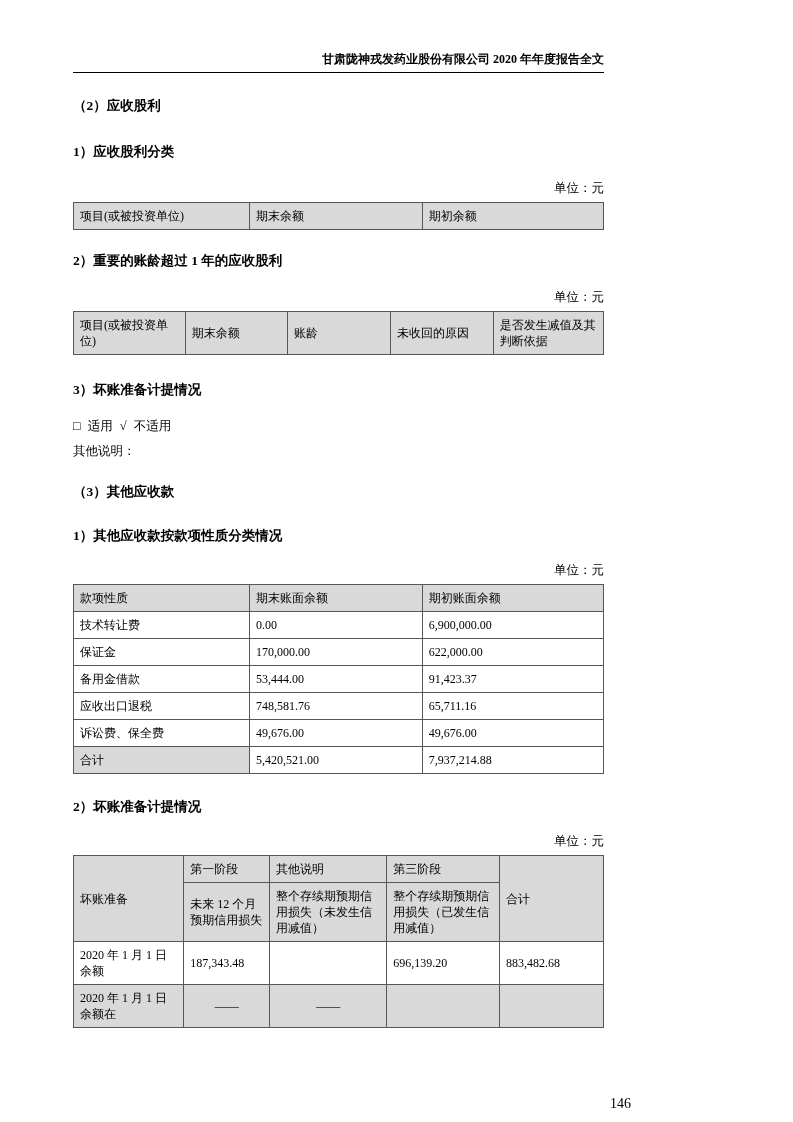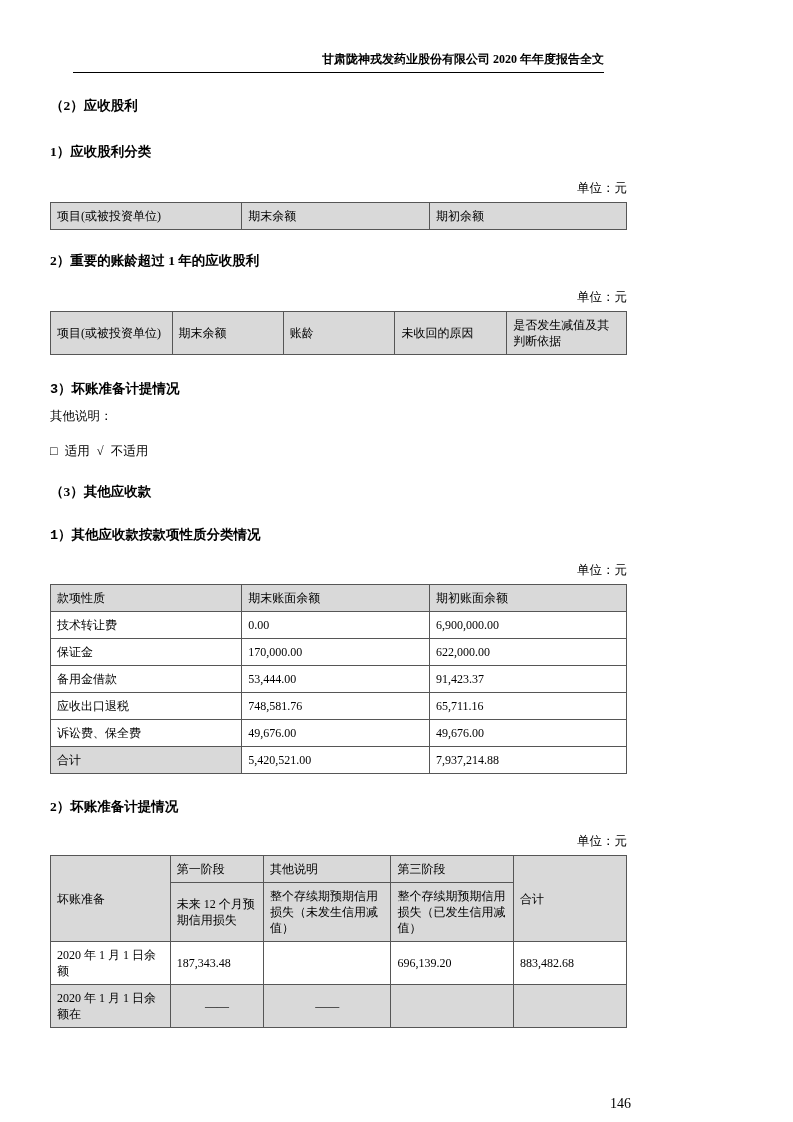--- a/index.html
+++ b/index.html
@@ -16,26 +16,26 @@
     margin: 0 73px;
     padding-top: 52px;
     padding-bottom: 5px;
     border-bottom: 1px solid #000;
     text-align: right;
     font-size: 12px;
     font-weight: bold;
     line-height: 15px;
   }
 
-  .content { margin: 0 50px; }
+  .content { margin: 0 73px; }
 
   .sec-title { font-size: 13.5px; font-weight: bold; line-height: 18px; }
   .mt-24 { margin-top: 24px; }
   .mt-28 { margin-top: 28px; }
-  .mt-26 { margin-top: 26px; font-family: Liberation Mono, monospace; }
+  .mt-26 { margin-top: 26px; }
   .mt-22 { margin-top: 22px; }
   .mt-20 { margin-top: 20px; }
   .mt-18 { margin-top: 18px; }
   .mt-10 { margin-top: 10px; }
 
   .body-line { font-size: 12.5px; line-height: 15px; }
   .unit-line { font-size: 12.5px; line-height: 15px; text-align: right; }
 
   .applicable-line span { margin-right: 4px; }
 
@@ -122,29 +122,29 @@
           <th>期末余额</th>
           <th>账龄</th>
           <th>未收回的原因</th>
           <th>是否发生减值及其判断依据</th>
         </tr>
       </thead>
     </table>
 
     <div class="sec-title mt-26">3）坏账准备计提情况</div>
 
-    <div class="body-line mt-10">其他说明：</div>
-
     <div class="body-line applicable-line mt-20">
       <span>□</span>
       <span>适用</span>
       <span>√</span>
       <span>不适用</span>
     </div>
 
+    <div class="body-line mt-10">其他说明：</div>
+
     <div class="sec-title mt-24">（3）其他应收款</div>
 
     <div class="sec-title mt-26">1）其他应收款按款项性质分类情况</div>
 
     <div class="unit-line mt-18">单位：元</div>
 
     <table class="tbl">
       <colgroup>
           <col style="width:33.2%">
           <col style="width:32.6%">

